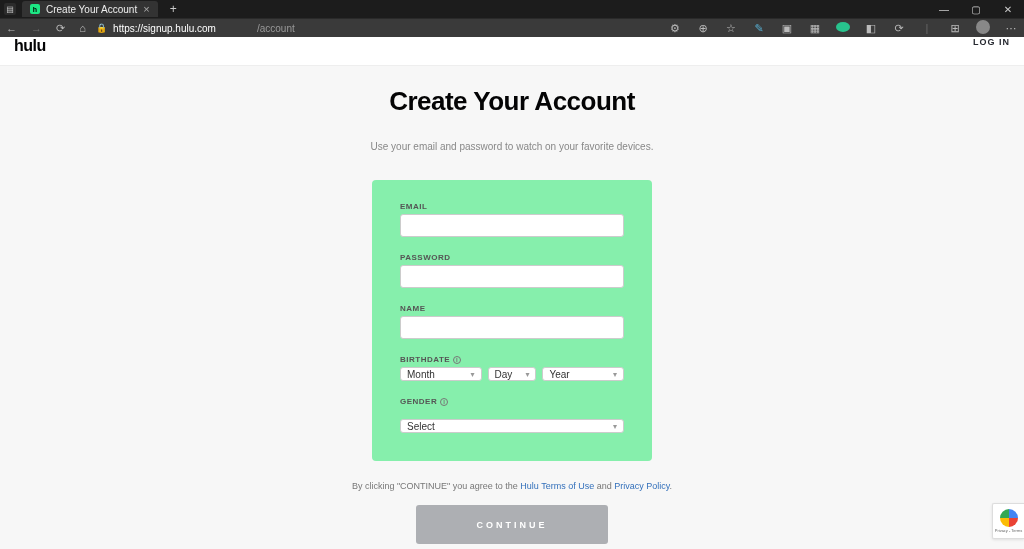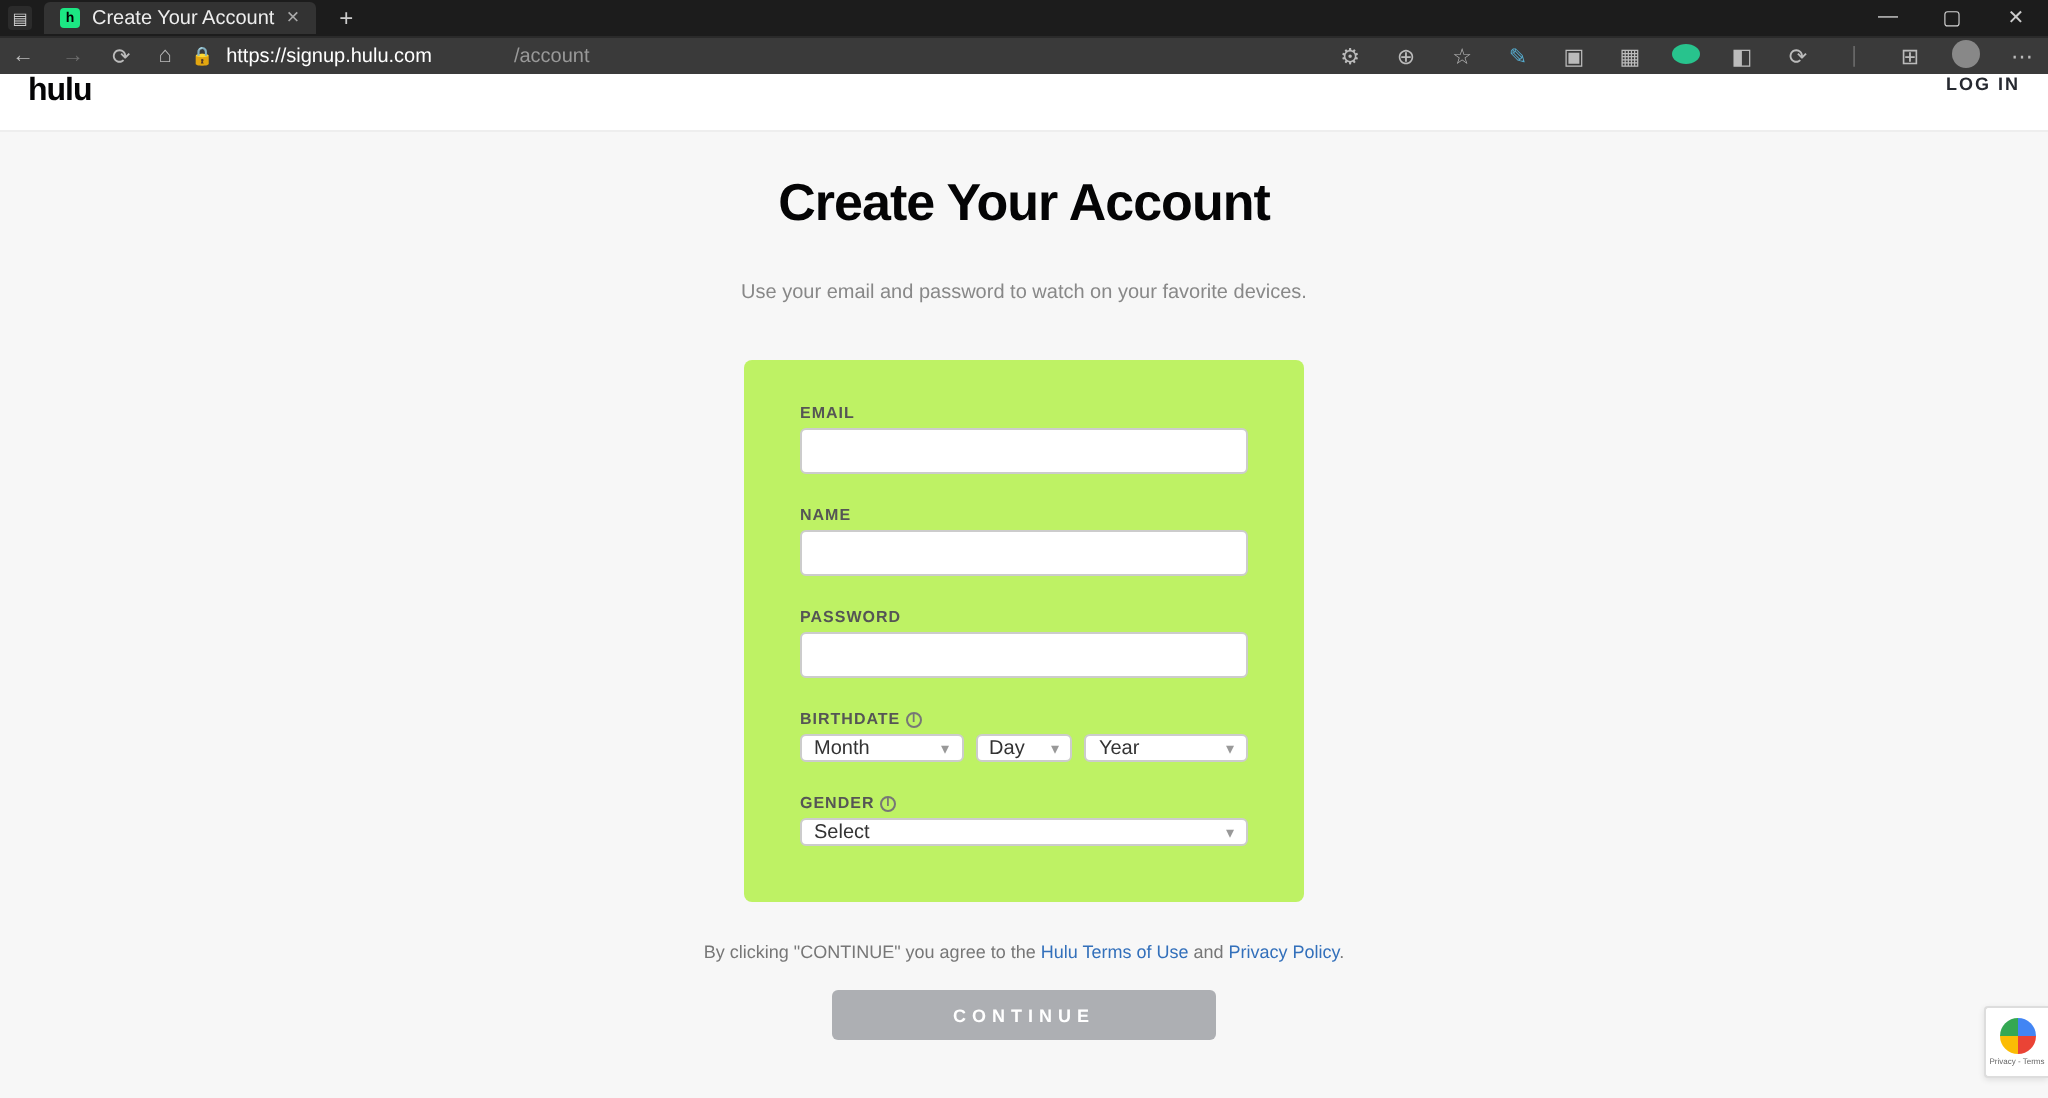--- a/index.html
+++ b/index.html
@@ -31,36 +31,36 @@
     
     .page { height: 512px; background: #f7f7f7; overflow: auto; position: relative; }
     .topbar { height: 29px; background: #fff; display: flex; justify-content: space-between; padding: 0 14px; border-bottom: 1px solid #eee; }
     .logo { font-weight: 900; font-size: 16px; letter-spacing: -0.5px; color: #040405; font-family: Arial, sans-serif; }
     .login { font-size: 9px; font-weight: 700; letter-spacing: 1px; color: #262930; }
     
     .headline-wrap { text-align: center; padding-top: 20px; }
     .headline { font-size: 26px; font-weight: 900; color: #040405; letter-spacing: -0.5px; }
     .subline { font-size: 10px; color: #888; margin-top: 24px; }
     
-    .form-card { width: 280px; background: #bef264; margin: 28px auto 0; padding: 22px 28px 28px; border-radius: 4px; }
+    .form-card { width: 280px; background: #86efac; margin: 28px auto 0; padding: 22px 28px 28px; border-radius: 4px; }
     .field { margin-bottom: 16px; }
     .field-label { font-size: 8px; font-weight: 700; letter-spacing: 0.5px; color: #555; text-transform: uppercase; display: flex; align-items: center; gap: 3px; }
     .info-ico { width: 8px; height: 8px; border: 1px solid #777; border-radius: 50%; font-size: 6px; line-height: 7px; text-align: center; color: #777; }
     .text-input { width: 100%; height: 23px; border: 1px solid #ccc; border-radius: 3px; margin-top: 3px; padding: 0 6px; font-size: 10px; background: #fff; }
     .date-row { display: flex; gap: 6px; margin-top: 3px; }
     .sel { flex: 1; position: relative; }
     .sel.day { flex: 0.6; }
     .sel-btn { width: 100%; height: 14px; border: 1px solid #ccc; border-radius: 3px; background: #fff; font-size: 10px; text-align: left; padding: 0 6px; color: #333; display: flex; align-items: center; justify-content: space-between; }
     .caret { color: #999; font-size: 8px; }
-    .sel-wide { width: 100%; margin-top: 3px; }
+    .sel-wide { width: 100%; margin-top: 13px; }
     
     .legal { text-align: center; font-size: 9px; color: #777; margin-top: 20px; }
     .legal a { color: #3370bb; text-decoration: none; }
     
-    .cta { display: block; width: 192px; height: 25px; margin: 14px auto 0; background: #adafb3; color: #fff; border: none; border-radius: 3px; font-size: 9px; font-weight: 700; letter-spacing: 3px; cursor: not-allowed; }
+    .cta { display: block; width: 192px; height: 39px; margin: 14px auto 0; background: #adafb3; color: #fff; border: none; border-radius: 3px; font-size: 9px; font-weight: 700; letter-spacing: 3px; cursor: not-allowed; }
     
     .recaptcha { position: absolute; bottom: 10px; right: 0; width: 32px; height: 36px; background: #fff; border: 1px solid #ddd; border-right: none; border-radius: 2px 0 0 2px; box-shadow: 0 1px 3px rgba(0,0,0,0.1); display: flex; flex-direction: column; align-items: center; justify-content: center; font-size: 5px; color: #666; }
     .recaptcha .badge { width: 18px; height: 18px; border-radius: 50%; background: conic-gradient(#4285f4 0 25%, #ea4335 25% 50%, #fbbc05 50% 75%, #34a853 75% 100%); margin-bottom: 1px; }
   </style>
 </head>
 <body>
 
 <div class="titlebar">
   <div class="tab-strip">
     <div class="app-icon">▤</div>
@@ -116,26 +116,26 @@
     <h1 class="headline">Create Your Account</h1>
     <p class="subline">Use your email and password to watch on your favorite devices.</p>
   </div>
 
   <div class="form-card">
     <div class="field">
       <div class="field-label">EMAIL</div>
       <input type="text" class="text-input" style="">
     </div>
     <div class="field">
+      <div class="field-label">PASSWORD</div>
+      <input type="password" class="text-input" style="">
+    </div>
+    <div class="field">
       <div class="field-label">NAME</div>
       <input type="text" class="text-input" style="">
-    </div>
-    <div class="field">
-      <div class="field-label">PASSWORD</div>
-      <input type="password" class="text-input" style="">
     </div>
     <div class="field">
       <div class="field-label">
         <span>BIRTHDATE</span>
         <span class="info-ico">i</span>
       </div>
       <div class="date-row">
         <div class="sel">
             <button class="sel-btn">
               <span>Month</span>

